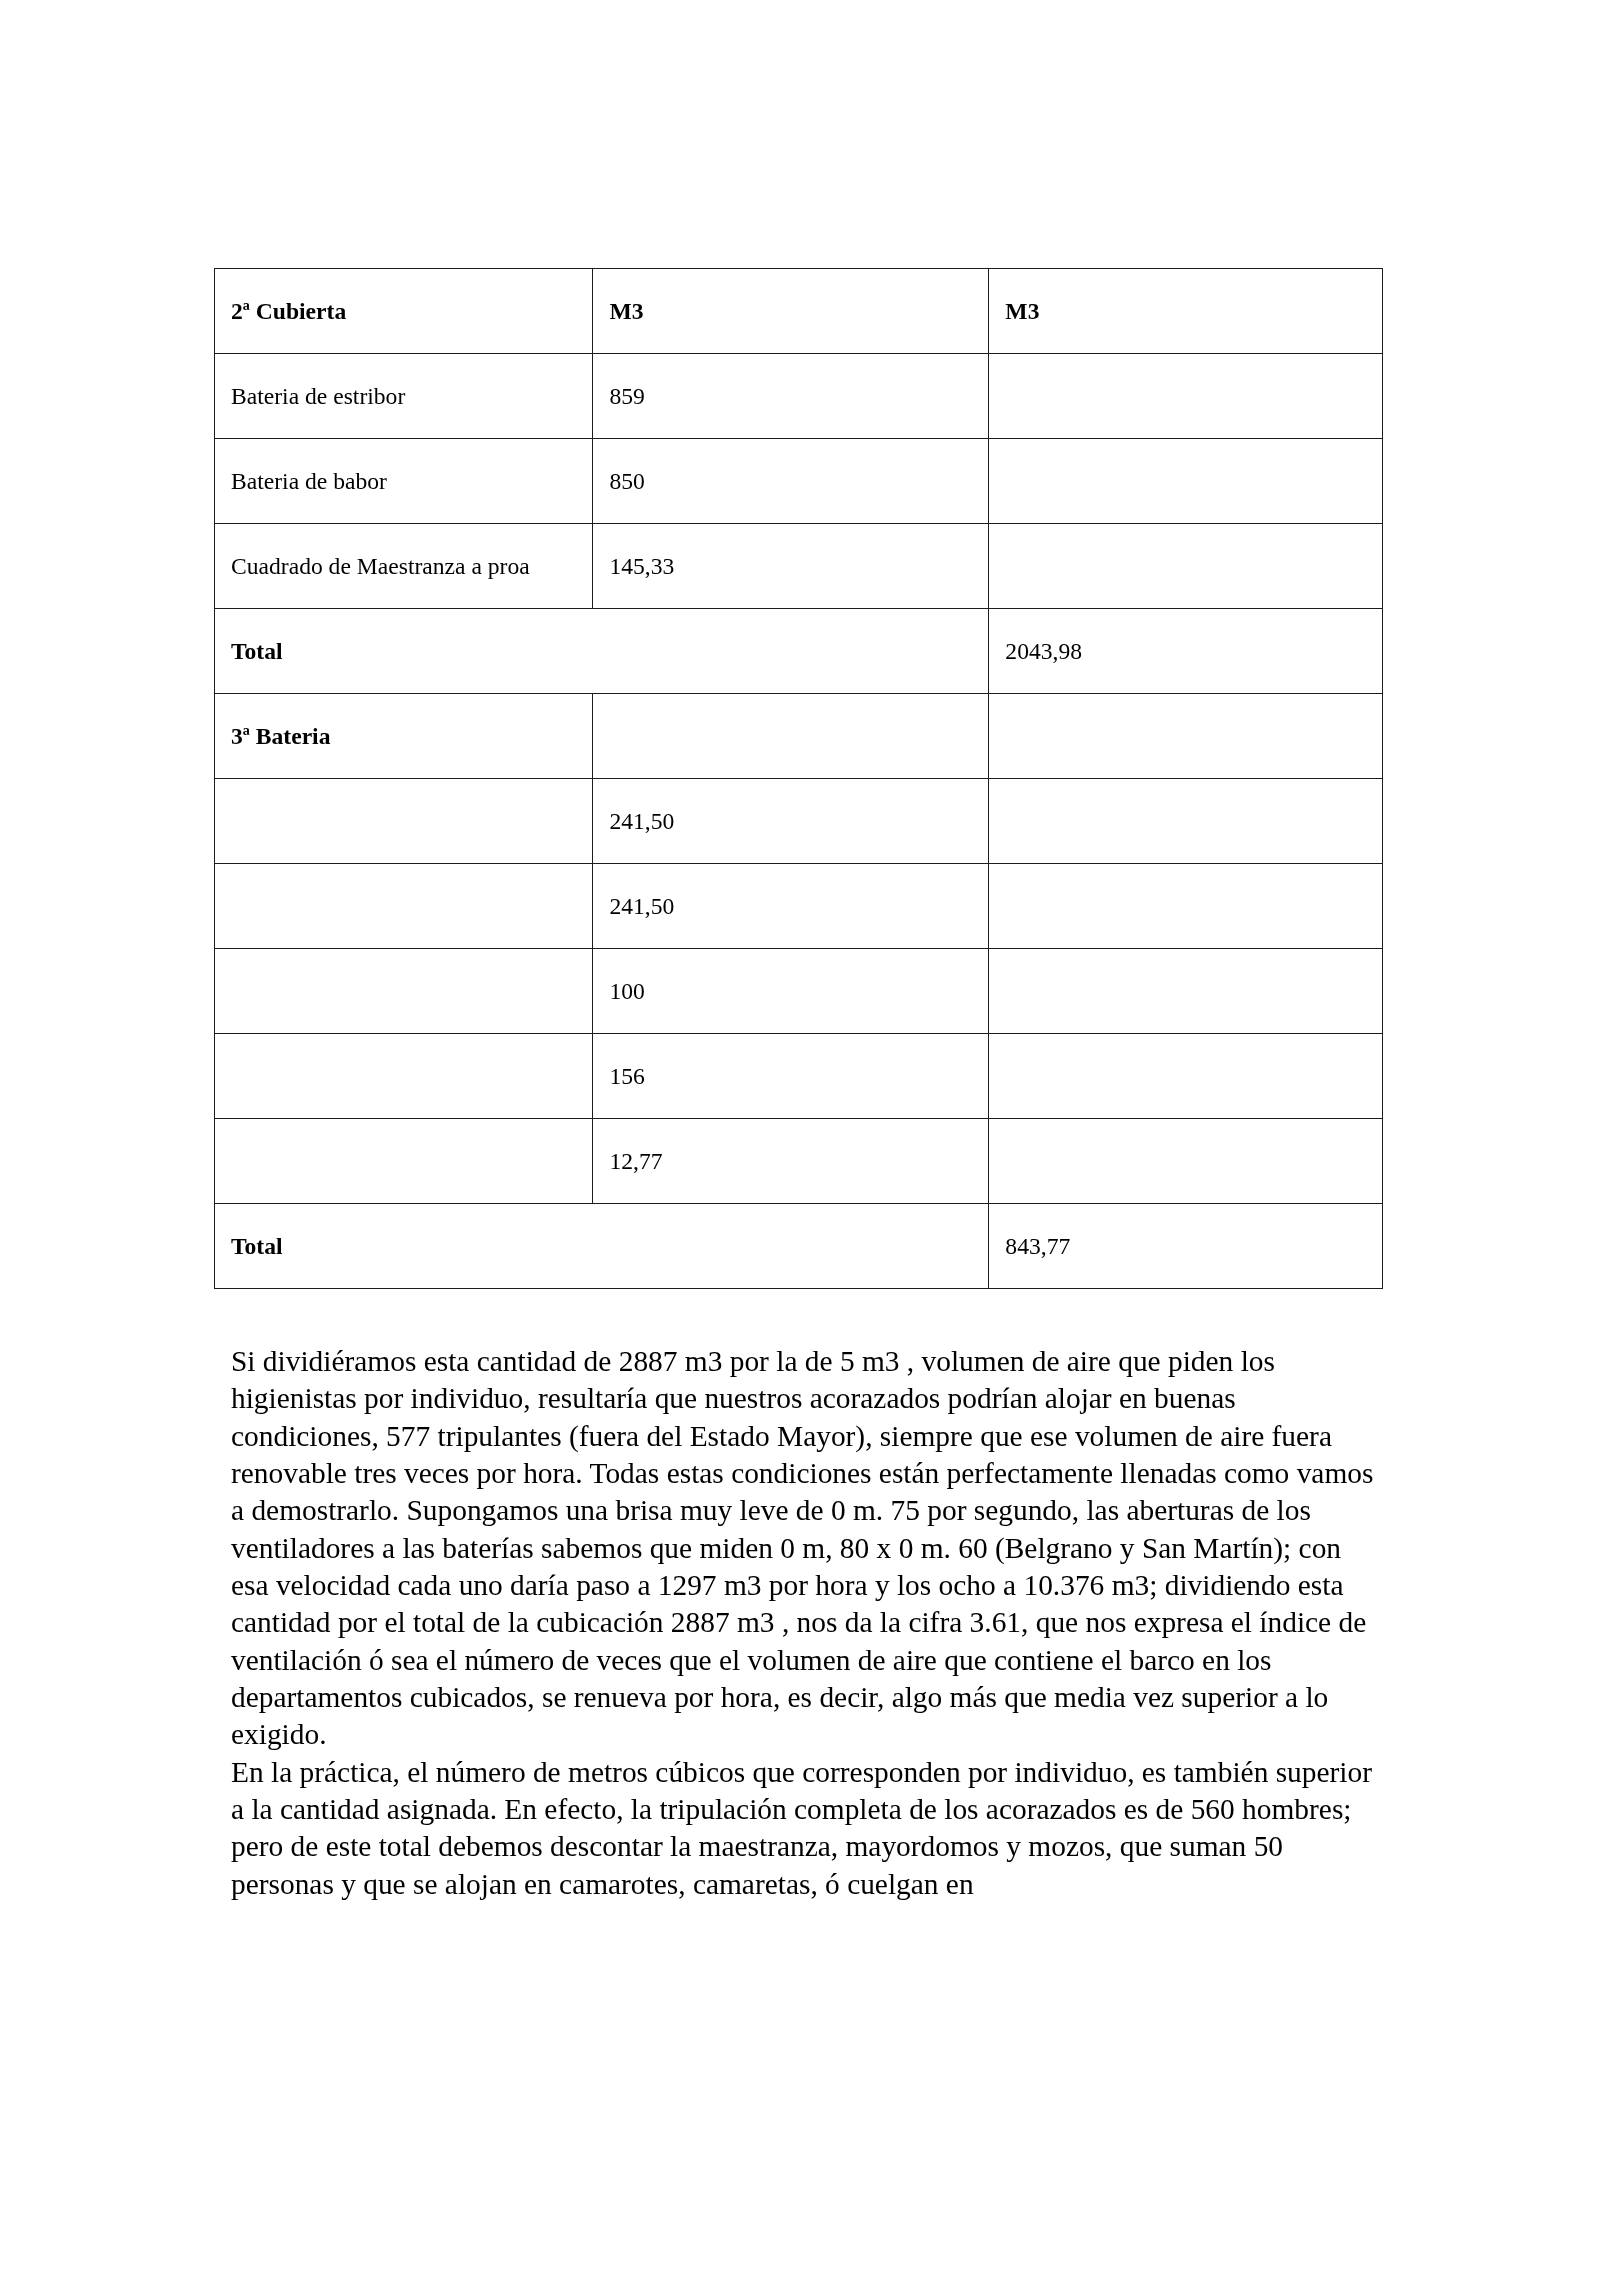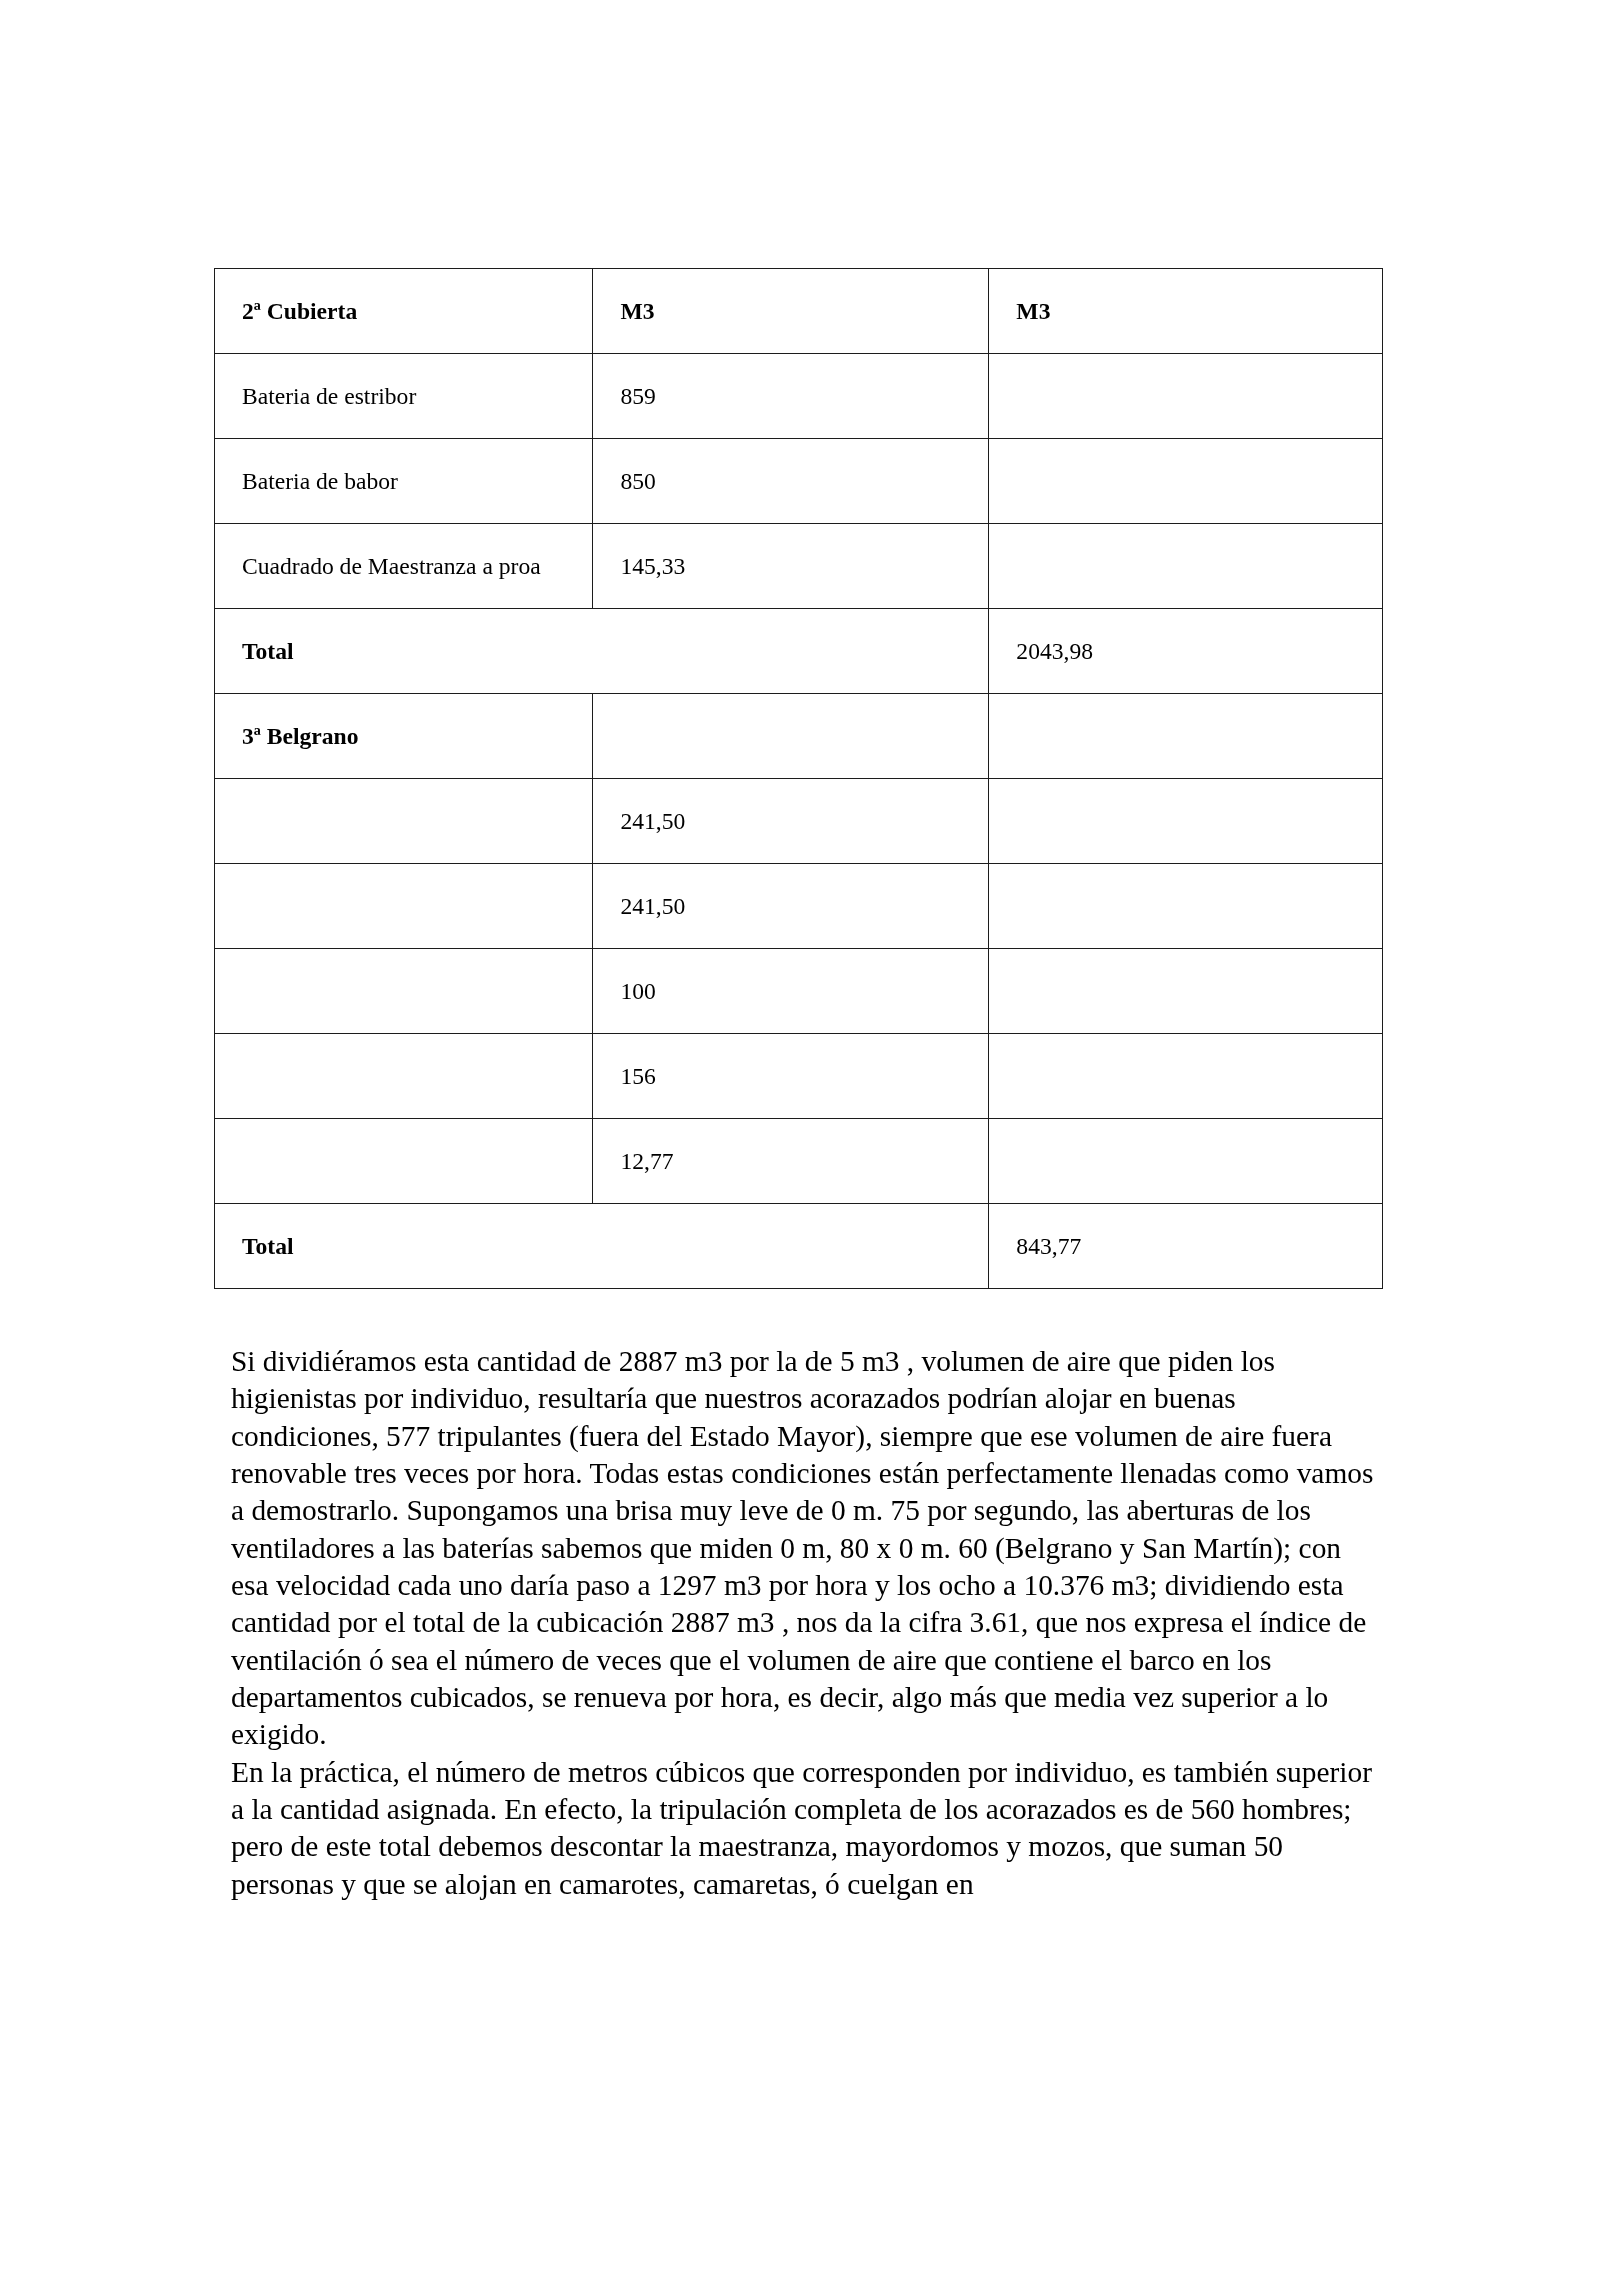--- a/index.html
+++ b/index.html
@@ -20,21 +20,21 @@
     width: 1169px;
   }
   table.cubic {
     border-collapse: collapse;
     width: 1169px;
     table-layout: fixed;
   }
   table.cubic td {
     border: 1.3px solid #1c1c1c;
     vertical-align: middle;
-    padding: 0 27px;
+    padding: 0 16px;
     font-size: 23.6px;
     height: 85px;
     overflow: hidden;
   }
   td.c { text-align: left; }
   td.b { font-weight: bold; }
   td.big { font-size: 28px; font-weight: bold; }
   .paras {
     margin-top: 54px;
     margin-left: 17px;
@@ -79,21 +79,21 @@
           <td class="c">145,33</td>
           <td></td>
         </tr>
 
         <tr>
           <td class="b" colspan="2">Total</td>
           <td class="c">2043,98</td>
         </tr>
 
         <tr>
-          <td class="big">3ª Belgrano</td>
+          <td class="big">3ª Bateria</td>
           <td></td>
           <td></td>
         </tr>
 
         <tr>
           <td></td>
           <td class="c">241,50</td>
           <td></td>
         </tr>
         <tr>

